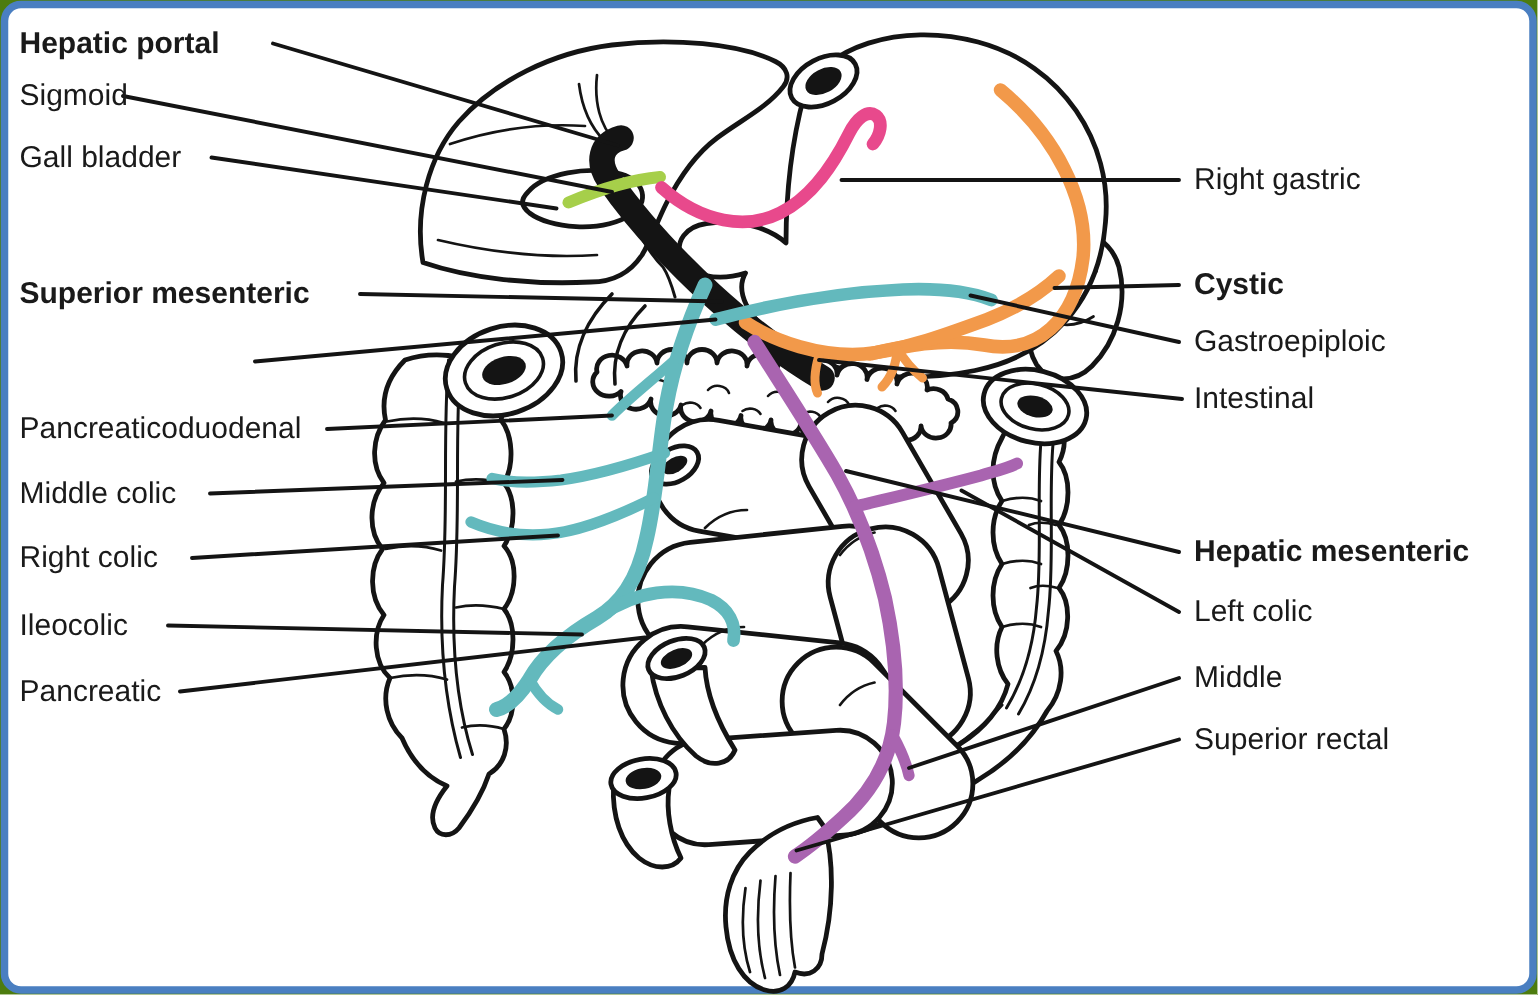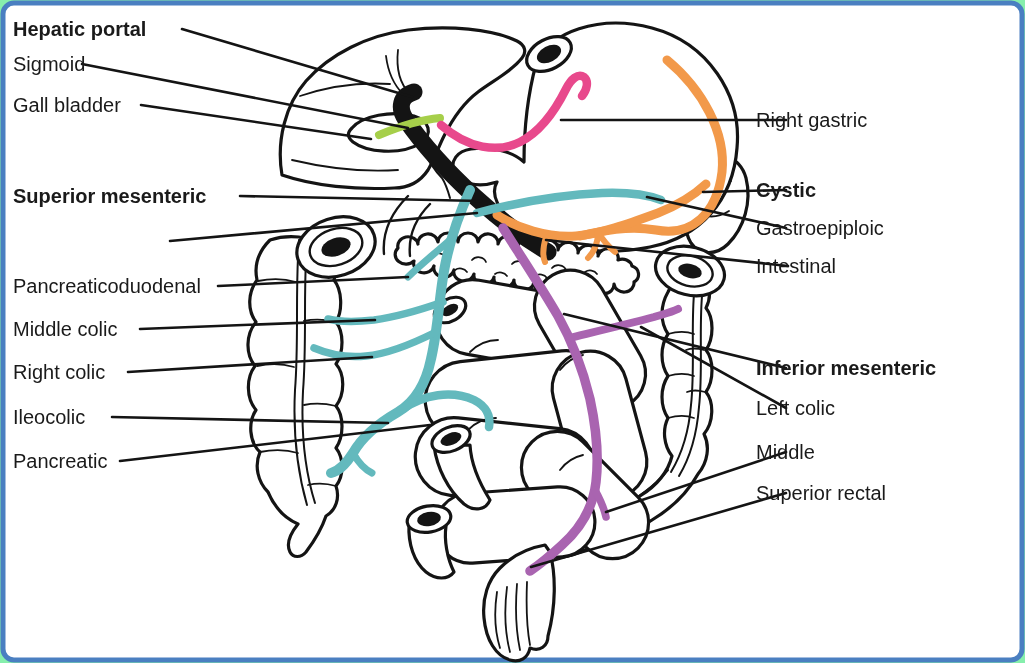--- a/index.html
+++ b/index.html
@@ -1,22 +1,22 @@
 <!DOCTYPE html>
 <html><head>
 <meta charset="utf-8">
 <style>
   html,body{margin:0;padding:0;background:#ffffff;}
-  .fig{position:relative;width:1025px;height:663px;background:#86efac;
+  .fig{position:relative;width:1025px;height:663px;background:#4d7c0f;
        font-family:"Liberation Sans",sans-serif;overflow:hidden;}
   .fig svg{position:absolute;left:0;top:0;}
   .lbl{position:absolute;font-size:20px;color:#1a1a1a;white-space:nowrap;line-height:26px;}
   .lbl.b{font-weight:bold;}
   .lbl.lc{left:13px;}
-  .lbl.rc{left:756px;}
+  .lbl.rc{left:796px;}
 </style>
 </head>
 <body>
 
 <div class="fig">
 
 <svg width="1025" height="663" viewBox="0 0 1025 663">
 
   <rect x="3" y="3" width="1019" height="657" rx="11" fill="#ffffff" stroke-width="5" stroke="#4a7fc1"></rect>
 
@@ -150,17 +150,17 @@
   <div class="lbl lc" style="top:273px">Pancreaticoduodenal</div>
   <div class="lbl lc" style="top:316px">Middle colic</div>
   <div class="lbl lc" style="top:359px">Right colic</div>
   <div class="lbl lc" style="top:404px">Ileocolic</div>
   <div class="lbl lc" style="top:448px">Pancreatic</div>
 
   <div class="lbl rc" style="top:107px">Right gastric</div>
   <div class="lbl rc b" style="top:177px">Cystic</div>
   <div class="lbl rc" style="top:215px">Gastroepiploic</div>
   <div class="lbl rc" style="top:253px">Intestinal</div>
-  <div class="lbl rc b" style="top:355px">Inferior mesenteric</div>
+  <div class="lbl rc b" style="top:355px">Hepatic mesenteric</div>
   <div class="lbl rc" style="top:395px">Left colic</div>
   <div class="lbl rc" style="top:439px">Middle</div>
   <div class="lbl rc" style="top:480px">Superior rectal</div>
 </div>
 
 </body></html>

